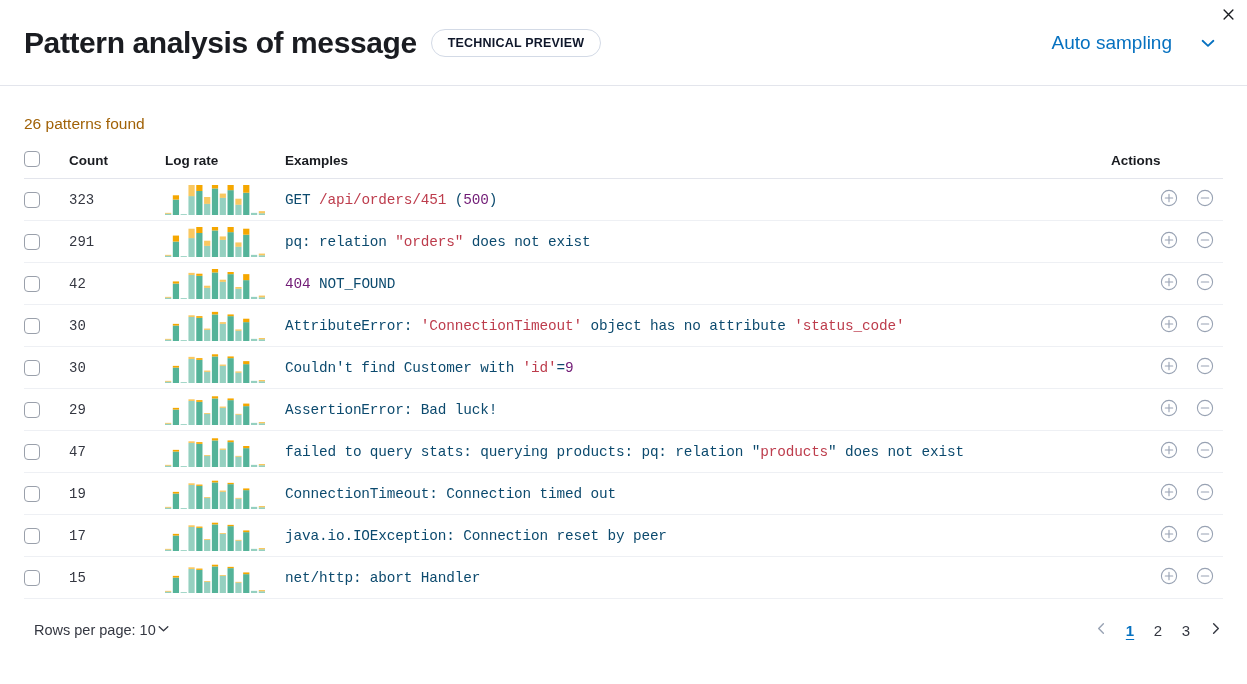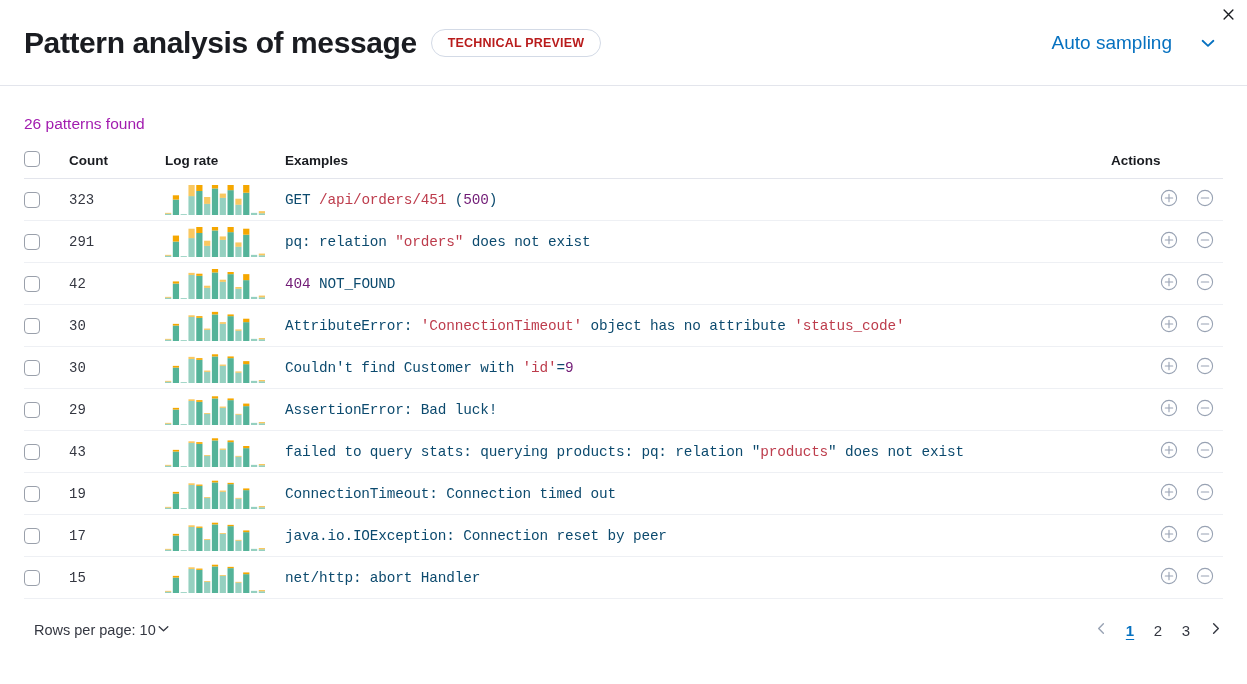--- a/index.html
+++ b/index.html
@@ -35,21 +35,21 @@
     margin-left: 14px;
     border: 1px solid #d3dae6;
     border-radius: 999px;
     height: 26px;
     padding: 0 16px;
     display: inline-flex;
     align-items: center;
     font-size: 12.5px;
     font-weight: 700;
     letter-spacing: 0.2px;
-    color: #b91c1c;
+    color: #0f172a;
     background: #fff;
     text-transform: uppercase;
     text-align: right;
   }
   .header-right {
     margin-left: auto;
     display: flex;
     align-items: center;
     gap: 27px;
     padding-right: 6px;
@@ -70,21 +70,21 @@
     width: 26px; height: 26px;
     display: flex; align-items: center; justify-content: center;
     cursor: pointer;
   }
 
   
   .content { padding: 0 24px; }
 
   .found {
     font-size: 15.5px;
-    color: #a21caf;
+    color: #a16207;
     padding-top: 29px;
     padding-bottom: 18px;
     padding-left: 0px;
   }
 
   table.patterns {
     width: 100%;
     border-collapse: collapse;
     table-layout: fixed;
   }
@@ -554,21 +554,21 @@
                     <path d="M5.3 9 H12.7" stroke="#98a2b3" stroke-width="1.1" stroke-linecap="round"></path>
                   </svg></span>
          </span>
        </div>
      </td>
         </tr>
         <tr>
           <td>
        <span class="cbox"></span>
      </td>
-     <td class="count-cell">43</td>
+     <td class="count-cell">47</td>
      <td>
             <svg class="spark" viewBox="0 0 100 30" preserveAspectRatio="none">
               <rect x="0.00" y="28.71" width="6.22" height="1.29" fill="#54b399" opacity="0.62"></rect>
               <rect x="0.00" y="27.86" width="6.22" height="0.86" fill="#f5a700" opacity="0.62"></rect>
               <rect x="7.82" y="14.57" width="6.22" height="15.43" fill="#54b399" opacity="1"></rect>
               <rect x="7.82" y="12.86" width="6.22" height="1.71" fill="#f5a700" opacity="1"></rect>
               <rect x="15.63" y="29.14" width="6.22" height="0.86" fill="#54b399" opacity="0.62"></rect>
               <rect x="23.45" y="6.00" width="6.22" height="24.00" fill="#54b399" opacity="0.62"></rect>
               <rect x="23.45" y="4.29" width="6.22" height="1.71" fill="#f5a700" opacity="0.62"></rect>
               <rect x="31.26" y="6.86" width="6.22" height="23.14" fill="#54b399" opacity="1"></rect>

